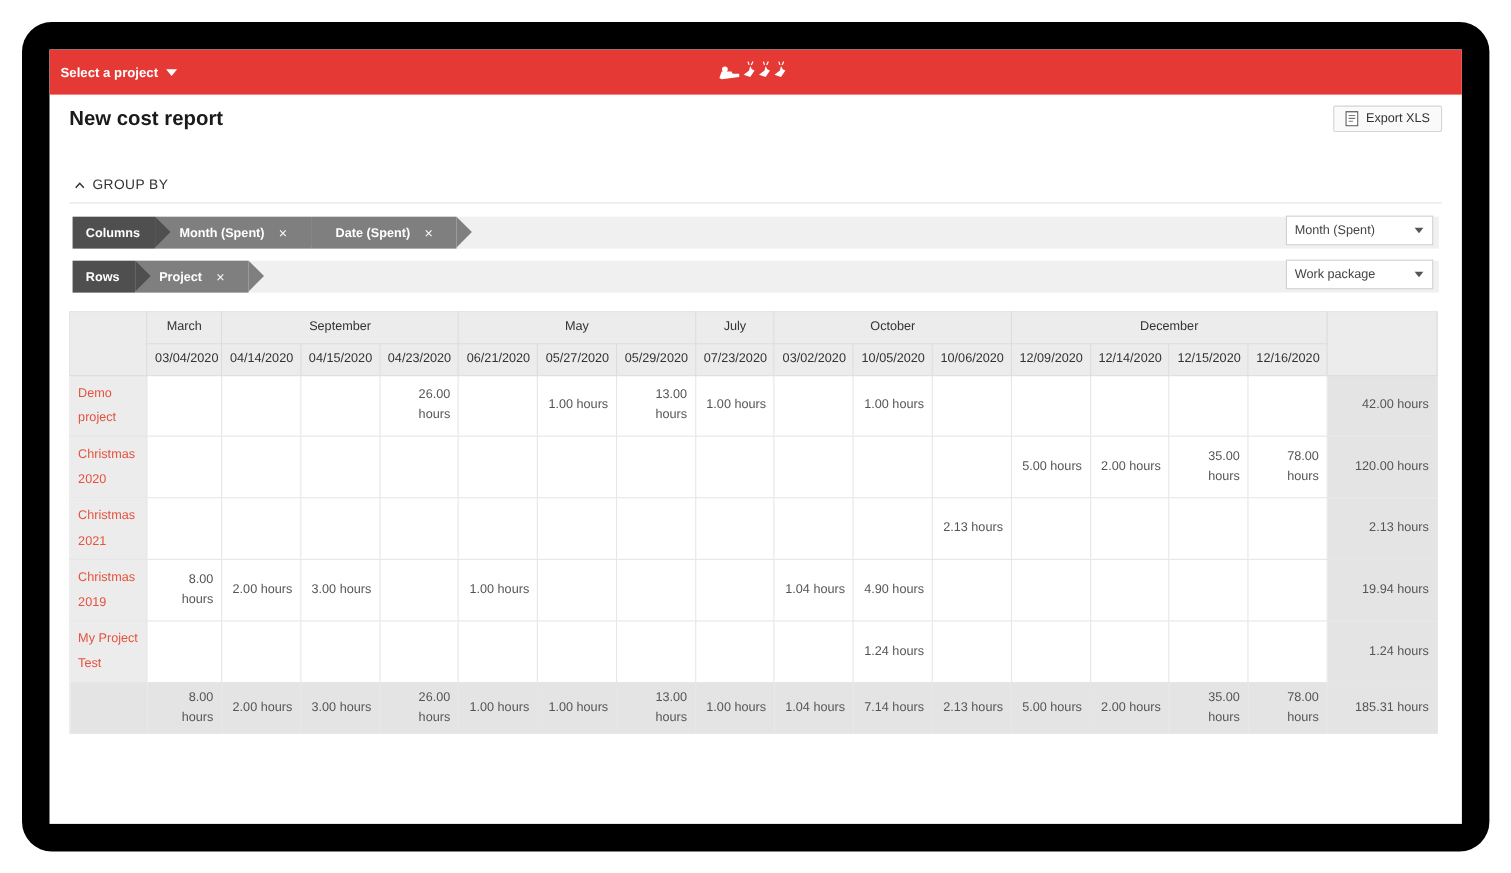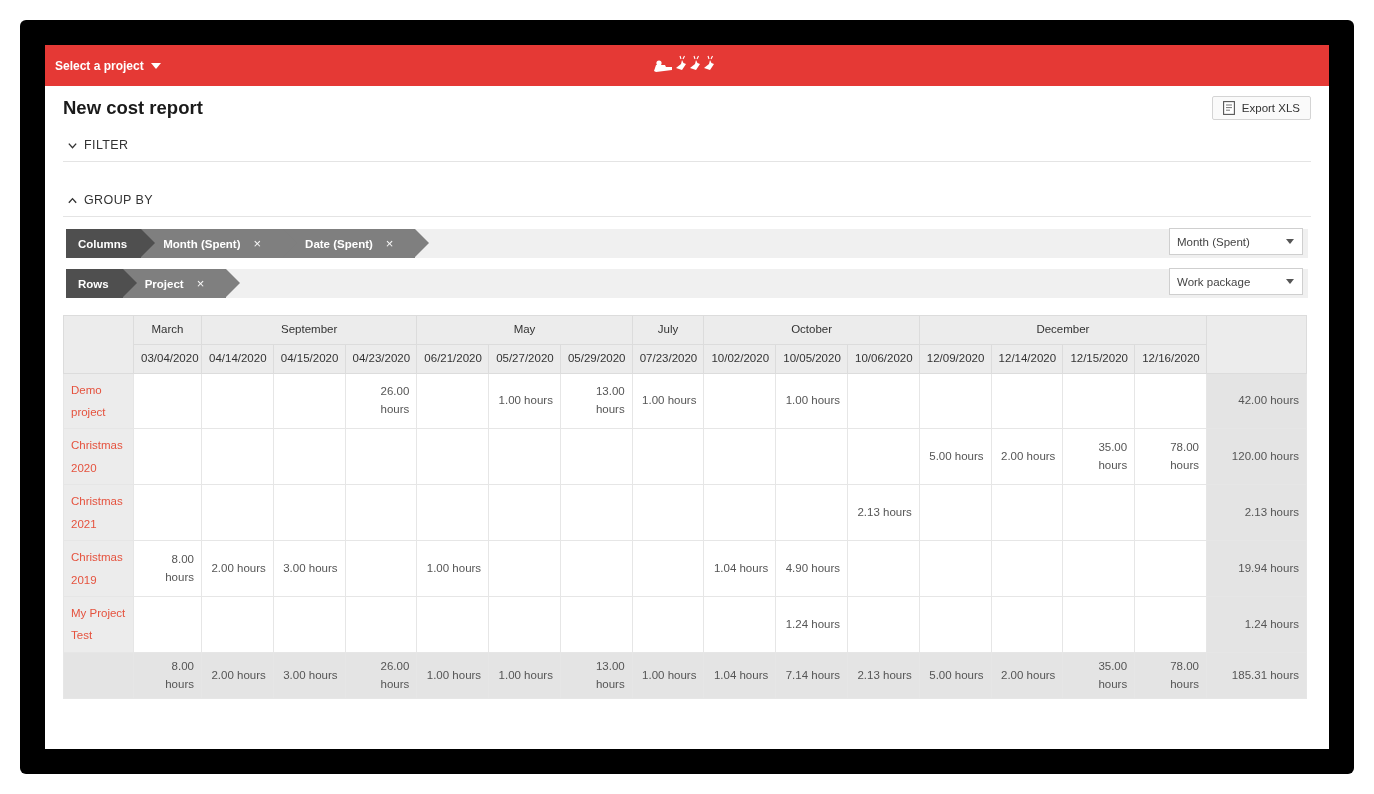--- a/index.html
+++ b/index.html
@@ -7,21 +7,21 @@
     width: 1374px; height: 794px;
     background: #ffffff;
     font-family: "Liberation Sans", sans-serif;
     overflow: hidden;
   }
   #device-frame {
     position: absolute;
     left: 20px; top: 20px;
     width: 1334px; height: 754px;
     background: #000000;
-    border-radius: 6px;
+    border-radius: 27px;
     overflow: hidden;
     padding-left: 43px;
   }
   #app-window {
     position: absolute;
     left: 25px; top: 25px;
     width: 1284px; height: 704px;
     background: #ffffff;
     overflow: hidden;
   }
@@ -267,26 +267,20 @@
         <line x1="3" y1="4" x2="9" y2="4" stroke="#777" stroke-width="1"></line>
         <line x1="3" y1="6.6" x2="9" y2="6.6" stroke="#777" stroke-width="1"></line>
         <line x1="3" y1="9.2" x2="7" y2="9.2" stroke="#777" stroke-width="1"></line>
       </svg>
       <span>Export XLS</span>
     </div>
   </div>
 
   <div id="filters-area">
 
-    <div class="section-head">
-      <svg class="chev" viewBox="0 0 12 12">
-        <polyline points="2,4 6,8.5 10,4" fill="none" stroke="#333" stroke-width="1.5"></polyline>
-      </svg>
-      <span>FILTER</span>
-    </div>
 
     <div style="height:23px"></div>
 
     <div class="section-head">
       <svg class="chev" viewBox="0 0 12 12">
         <polyline points="2,8.5 6,4 10,8.5" fill="none" stroke="#333" stroke-width="1.5"></polyline>
       </svg>
       <span>GROUP BY</span>
     </div>
 
@@ -344,21 +338,21 @@
         </tr>
         <tr>
           <th class="dcol">03/04/2020</th>
           <th class="dcol">04/14/2020</th>
           <th class="dcol">04/15/2020</th>
           <th class="dcol">04/23/2020</th>
           <th class="dcol">06/21/2020</th>
           <th class="dcol">05/27/2020</th>
           <th class="dcol">05/29/2020</th>
           <th class="dcol">07/23/2020</th>
-          <th class="dcol">10/02/2020</th>
+          <th class="dcol">03/02/2020</th>
           <th class="dcol">10/05/2020</th>
           <th class="dcol">10/06/2020</th>
           <th class="dcol">12/09/2020</th>
           <th class="dcol">12/14/2020</th>
           <th class="dcol">12/15/2020</th>
           <th class="dcol">12/16/2020</th>
         </tr>
       </thead>
       <tbody>
 

